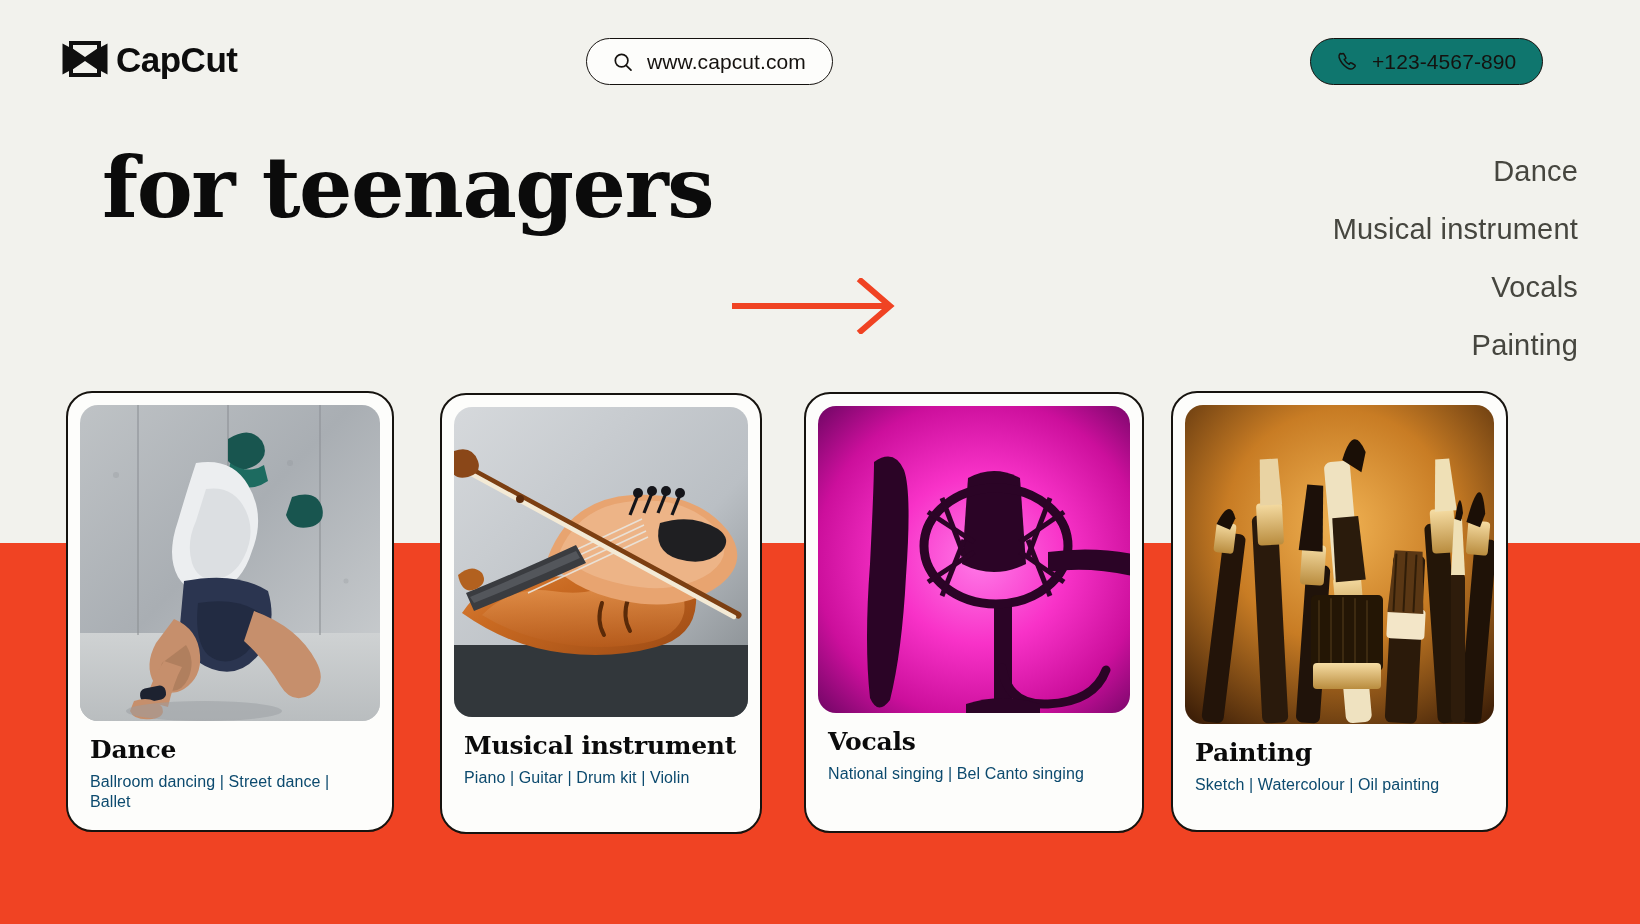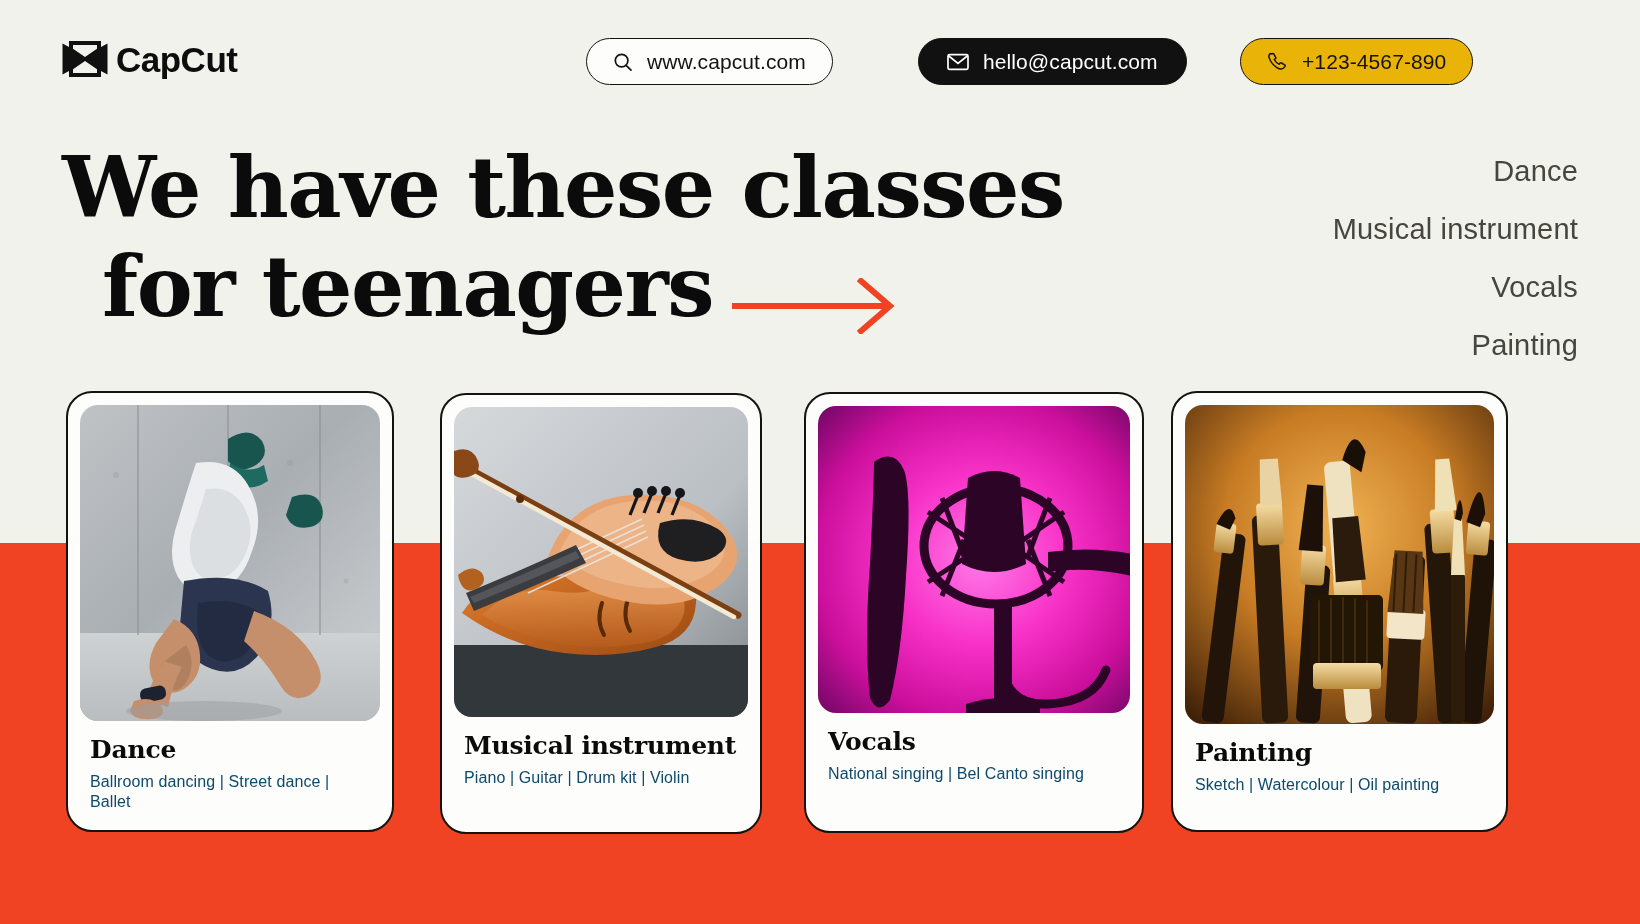--- a/index.html
+++ b/index.html
@@ -75,22 +75,22 @@
     color: #15120f;
   }
   .pill-email {
     left: 918px; top: 38px;
     background: #111111;
     border: 1.6px solid #111111;
     color: #ffffff;
     padding: 0 28px;
   }
   .pill-phone {
-    left: 1240px; top: 38px;
-    background: #eab308;
+    left: 1310px; top: 38px;
+    background: #0f766e;
     border: 1.6px solid #15120f;
     color: #15120f;
     text-align: right;
   }
 
   
   .headline {
     position: absolute;
     left: 62px;
     top: 138px;
@@ -200,42 +200,32 @@
   <div class="pill pill-url">
     <span>
       <svg width="20" height="20" viewBox="0 0 20 20" fill="none" xmlns="http://www.w3.org/2000/svg">
         <circle cx="8.6" cy="8.6" r="6.3" stroke="#15120f" stroke-width="1.7"></circle>
         <line x1="13.1" y1="13.3" x2="18" y2="18.2" stroke="#15120f" stroke-width="1.7" stroke-linecap="round"></line>
       </svg>
     </span>
     <span>www.capcut.com</span>
   </div>
 
-  <div class="pill pill-email">
-    <span>
-      <svg width="22" height="18" viewBox="0 0 22 18" fill="none" xmlns="http://www.w3.org/2000/svg">
-        <rect x="1" y="1.6" width="20" height="14.8" rx="1.6" stroke="#ffffff" stroke-width="1.7"></rect>
-        <path d="M1.8 3 L11 10.3 L20.2 3" stroke="#ffffff" stroke-width="1.7" fill="none" stroke-linecap="round"></path>
-      </svg>
-    </span>
-    <span>hello@capcut.com</span>
-  </div>
 
   <div class="pill pill-phone">
     <span>
       <svg width="21" height="21" viewBox="0 0 21 21" fill="none" xmlns="http://www.w3.org/2000/svg">
         <path d="M3.2 2.6 C2.1 3.7 1.6 5.2 2.1 6.6 C3.3 10.2 6.2 14.2 9.9 16.6 C12 18 14.6 18.6 16.2 17.2 L17.8 15.7 C18.4 15.1 18.3 14.2 17.6 13.8 L14.6 12 C14 11.6 13.2 11.8 12.8 12.4 L12.2 13.3 C10.2 12.3 8.3 10.5 7.2 8.5 L8.2 7.9 C8.8 7.5 9 6.7 8.6 6.1 L6.9 3.1 C6.5 2.4 5.6 2.3 5 2.9 Z" stroke="#15120f" stroke-width="1.5" fill="none" stroke-linejoin="round"></path>
       </svg>
     </span>
     <span>+123-4567-890</span>
   </div>
 </div>
 
 <h1 class="headline">
-  <span class="line1">We have these classes</span>
   <span class="line2">for teenagers</span>
 </h1>
 
 <div class="arrow">
   <svg width="168" height="56" viewBox="0 0 168 56" fill="none" xmlns="http://www.w3.org/2000/svg">
     <line x1="2" y1="28" x2="158" y2="28" stroke="#f04323" stroke-width="6"></line>
     <path d="M131 3 L160 28 L131 53" stroke="#f04323" stroke-width="6" fill="none" stroke-linecap="square" stroke-linejoin="miter"></path>
   </svg>
 </div>
 

